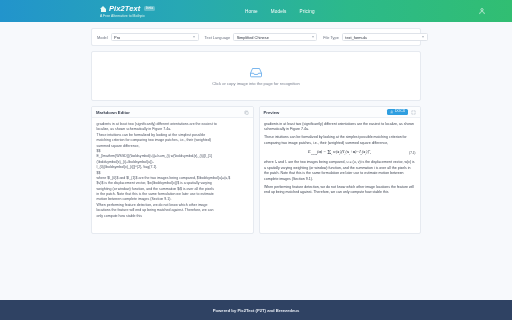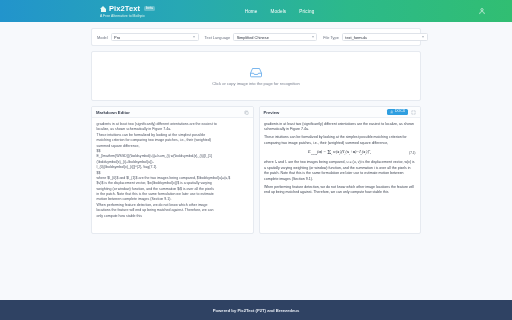--- a/index.html
+++ b/index.html
@@ -13,21 +13,21 @@
 
   
   .navbar {
     height: 22px;
     background: linear-gradient(90deg, #2294cc 0%, #27a8b4 35%, #2cb98a 68%, #31be72 100%);
     display: flex; align-items: center;
     padding: 0 8px;
     position: relative;
   }
   .brand-block { margin-left: 92px; display: flex; flex-direction: column; justify-content: center; }
-  .brand-line { display: flex; align-items: center; gap: 2px; }
+  .brand-line { display: flex; align-items: center; gap: 2px; font-style: italic; }
   .home-ic { width: 7px; height: 7px; position: relative; display:inline-block; }
   .home-ic::before{
     content:""; position:absolute; left:0; top:1px;
     border-left:3.5px solid transparent; border-right:3.5px solid transparent;
     border-bottom:3px solid #eafaf4;
   }
   .home-ic::after{
     content:""; position:absolute; left:1.3px; top:3.6px; width:4.4px; height:3px;
     background:#eafaf4;
   }

